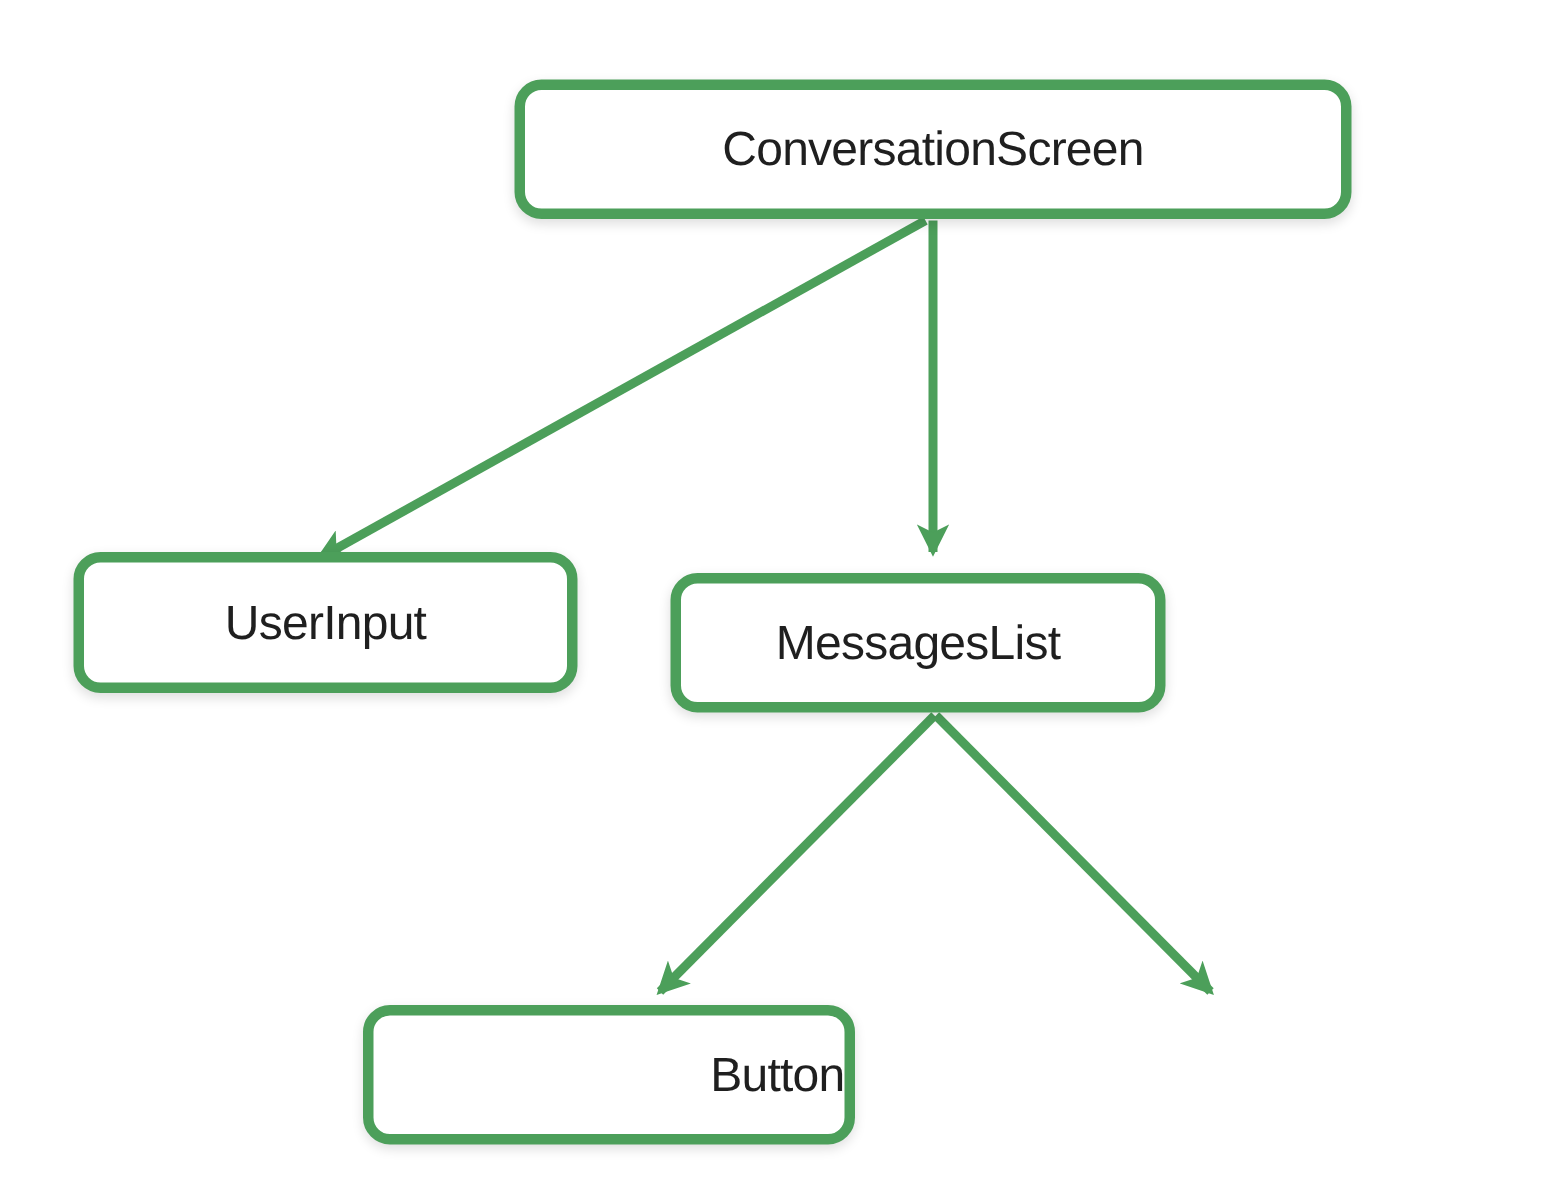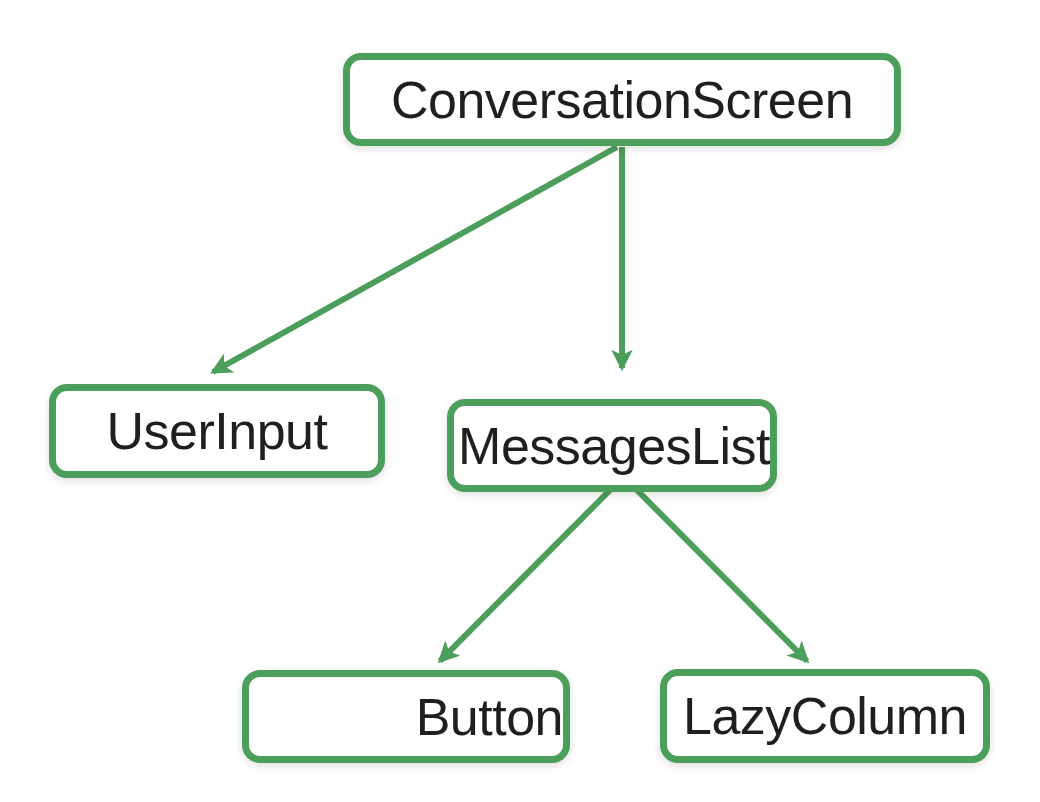--- a/index.html
+++ b/index.html
@@ -27,28 +27,28 @@
     position:absolute;
     background:#ffffff;
     border:7px solid var(--accent);
     border-radius:18px;
     display:flex;
     align-items:center;
     justify-content:center;
     box-shadow:0 3px 8px rgba(0,0,0,0.13);
   }
   .node span{
-    font-size:52px;
+    font-size:32px;
     color:var(--text);
     letter-spacing:-0.5px;
     white-space:nowrap;
   }
   .node-conversationscreen{left:343px;top:53px;width:558px;height:93px;}
-  .node-userinput{left:49px;top:384px;width:336px;height:94px;justify-content:center;}
-  .node-messageslist{left:447px;top:399px;width:330px;height:93px;justify-content:flex-end;}
+  .node-userinput{left:49px;top:368px;width:336px;height:94px;justify-content:center;}
+  .node-messageslist{left:447px;top:382px;width:330px;height:93px;}
   .node-button{left:242px;top:670px;width:328px;height:93px;justify-content:flex-end;}
   .node-lazycolumn{left:660px;top:669px;width:330px;height:94px;}
 </style>
 </head>
 <body>
 
 <div class="stage">
 
   <svg class="edges" width="1040" height="802" viewBox="0 0 1040 802" xmlns="http://www.w3.org/2000/svg">
     <defs>
@@ -71,17 +71,14 @@
   </div>
 
   <div class="node node-messageslist">
     <span>MessagesList</span>
   </div>
 
   <div class="node node-button">
     <span>Button</span>
   </div>
 
-  <div class="node node-lazycolumn">
-    <span>LazyColumn</span>
-  </div>
 
 </div>
 
 </body></html>

